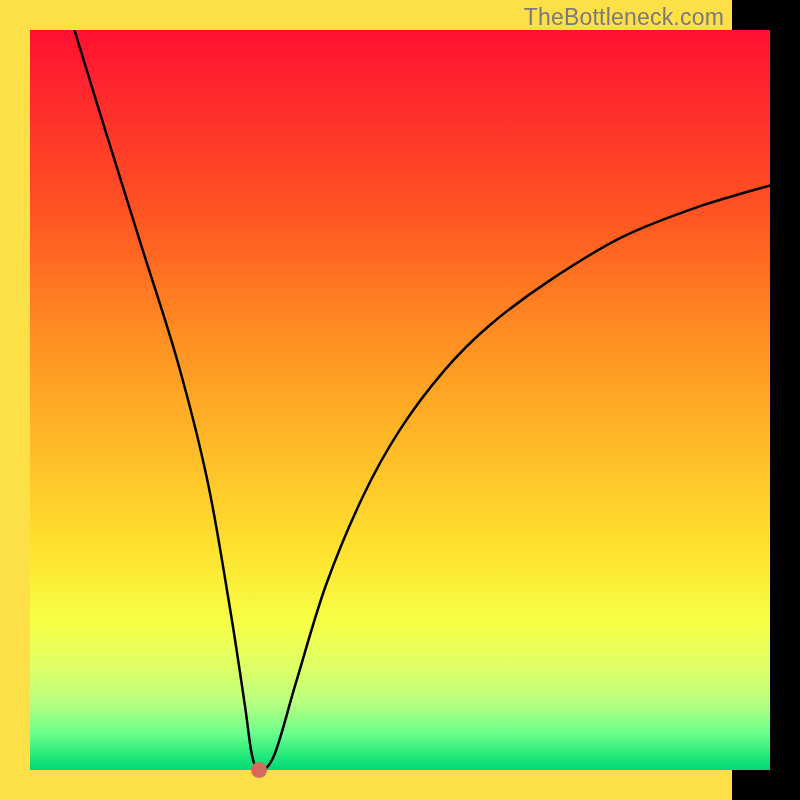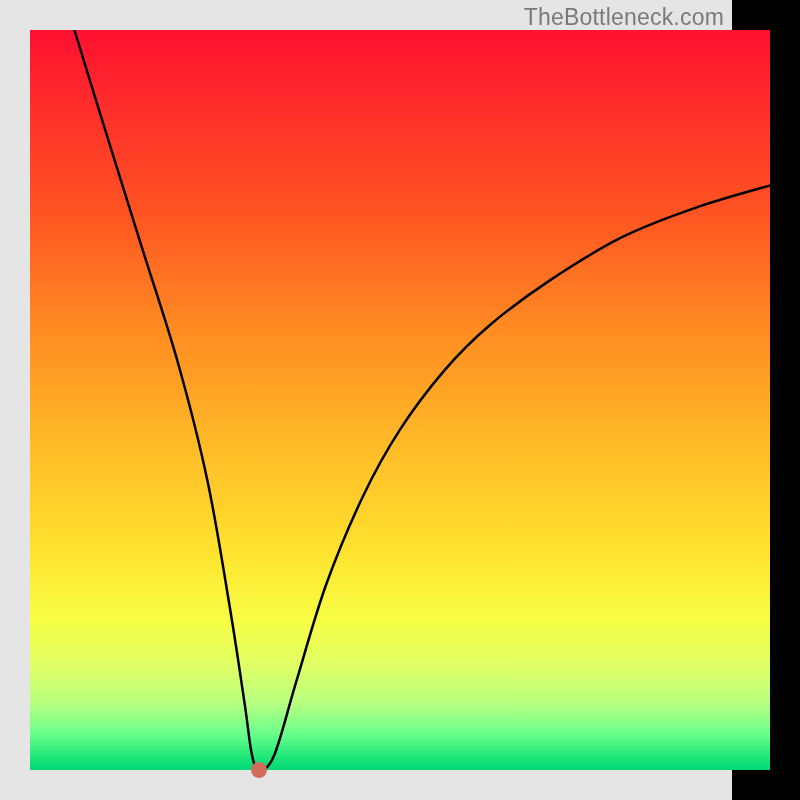--- a/index.html
+++ b/index.html
@@ -10,21 +10,21 @@
     background: #000;
     overflow: hidden;
     font-family: Arial, Helvetica, sans-serif;
   }
   .frame {
     position: absolute;
     left: 0;
     top: 0;
     width: 732px;
     height: 800px;
-    background: #e5e5e5;
+    background: #fde047;
   }
   .plot-area {
     position: absolute;
     left: 30px;
     top: 30px;
     width: 740px;
     height: 740px;
     background: linear-gradient(
       to bottom,
       #ff1030 0%,

